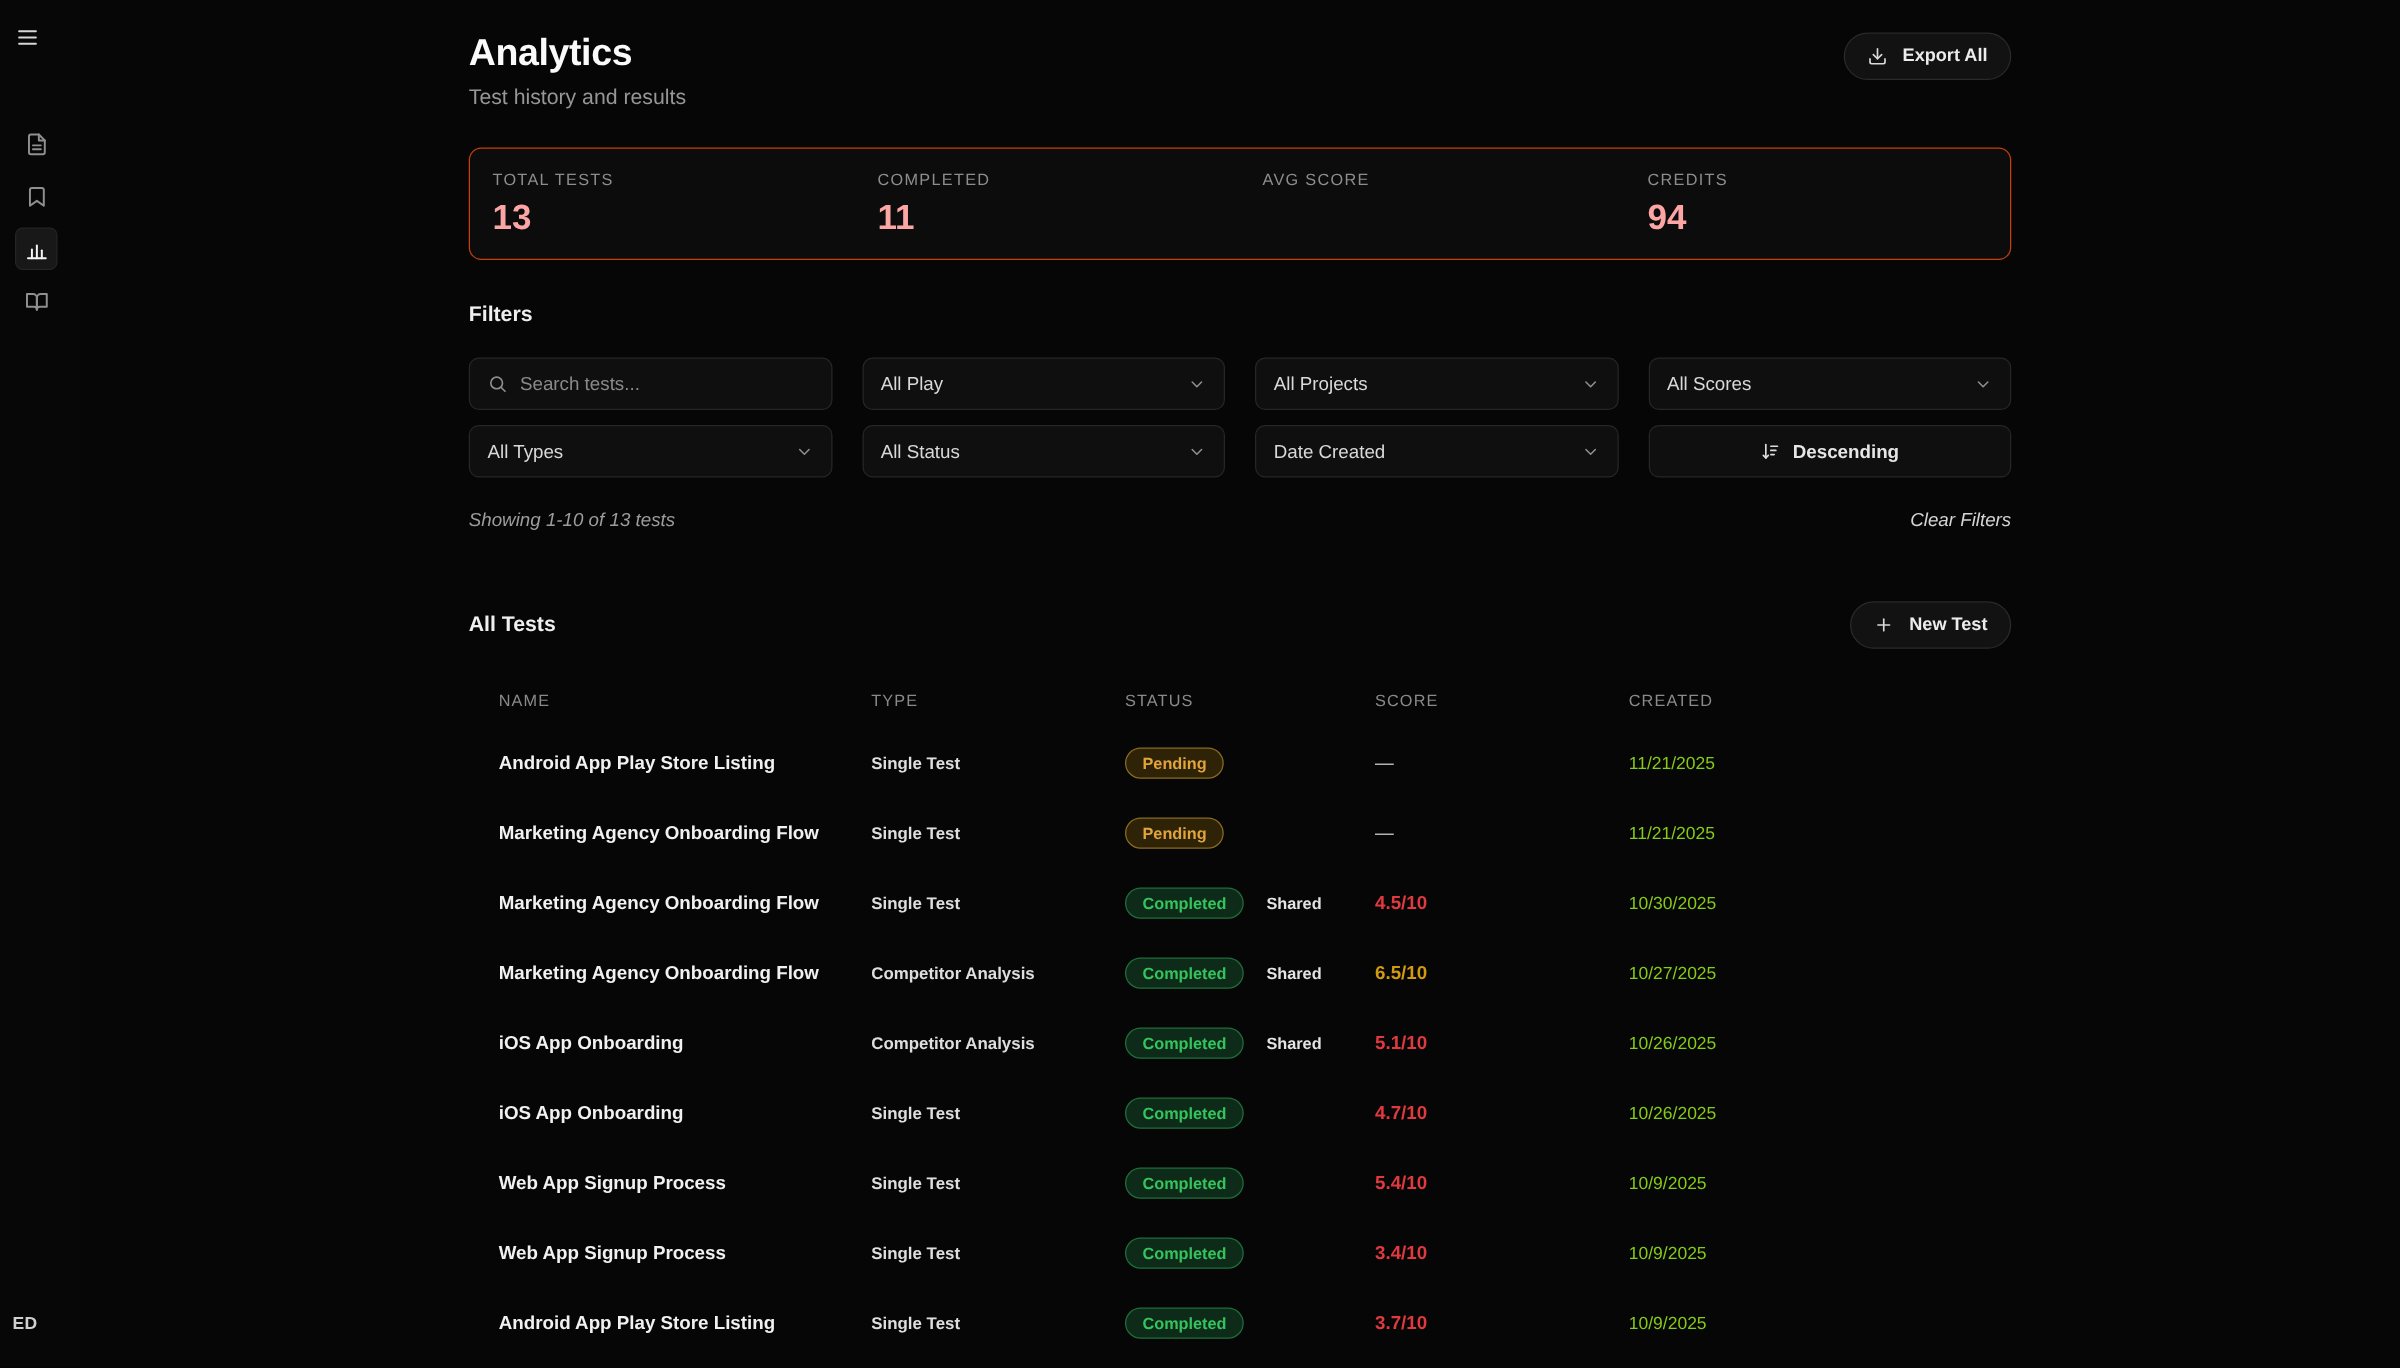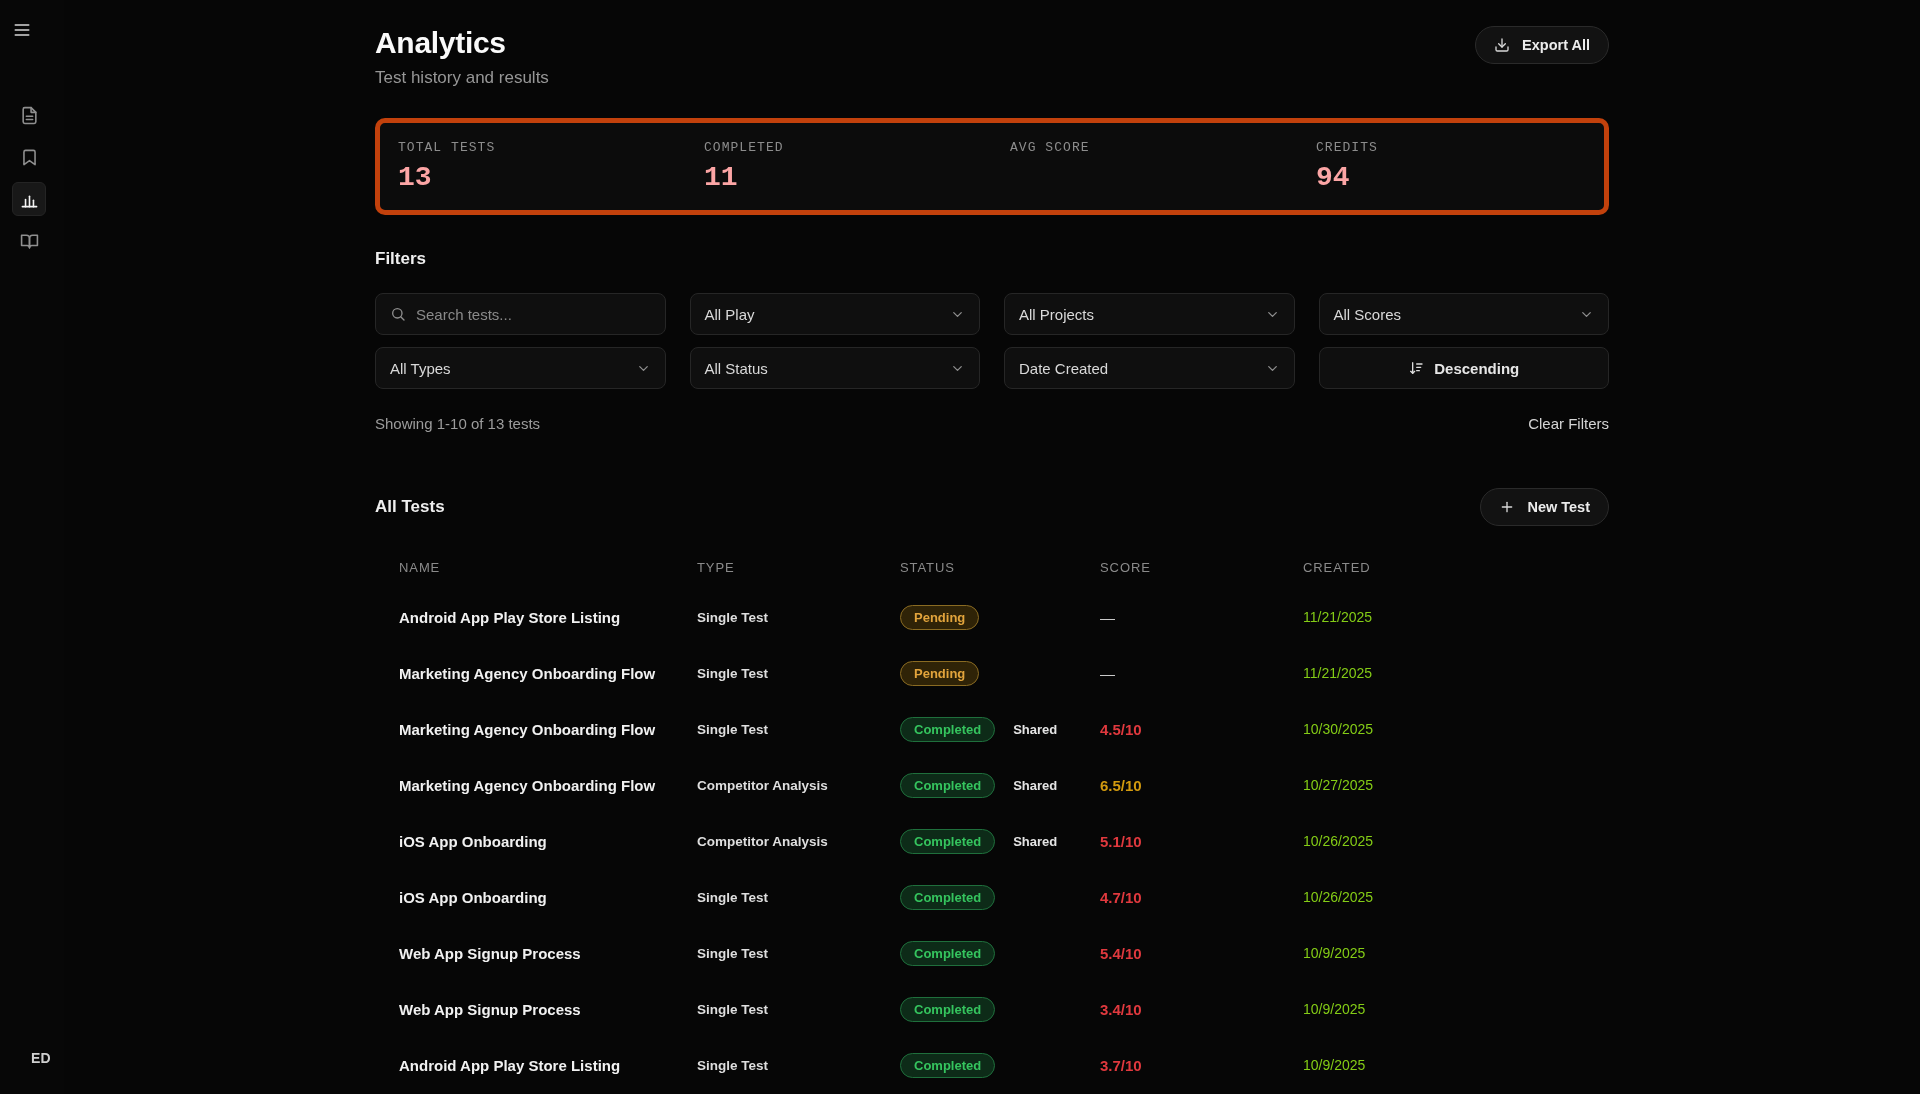--- a/index.html
+++ b/index.html
@@ -19,21 +19,21 @@
     padding: 20px 0 18px 12px; position: relative;
   }
   .menu-btn { color: #d6d6d6; cursor: pointer; margin-bottom: 58px; }
   .nav-item {
     width: 34px; height: 34px; margin-bottom: 8px; border-radius: 6px;
     display: flex; align-items: center; justify-content: center;
     color: #8f8f8f; cursor: pointer;
   }
   .nav-item.active { color: #f5f5f5; background: #181818; border: 1px solid #242424; }
   .sidebar-avatar {
-    position: absolute; bottom: 28px; left: 31px;
+    position: absolute; bottom: 28px; left: 10px;
     font-size: 14px; font-weight: 700; color: #cfcfcf; letter-spacing: .02em;
   }
   svg { display: block; }
 
   
   .main { flex: 1; height: 100%; padding-top: 26px; overflow: hidden; }
   .container { width: 1234px; margin: 0 auto; }
 
   .page-header { display: flex; justify-content: space-between; align-items: flex-start; margin-bottom: 30px; }
   .page-title { font-size: 30px; font-weight: 700; color: #fafafa; letter-spacing: -0.01em; }
@@ -42,23 +42,23 @@
   .btn {
     display: inline-flex; align-items: center; gap: 12px;
     background: #121212; border: 1px solid #2a2a2a; border-radius: 19px;
     color: #ececec; font-size: 14.5px; font-weight: 600;
     padding: 10px 18px; cursor: pointer; font-family: inherit;
   }
   .btn .ic { color: #d9d9d9; }
 
   
   .stats-card {
-    background: #0c0c0c; border: 5px solid #c2410c; border-radius: 10px;
+    background: #0c0c0c; border: 1px solid #c2410c; border-radius: 10px;
     display: grid; grid-template-columns: repeat(4, 1fr);
-    padding: 17px 0; margin-bottom: 34px; font-family: Liberation Mono, monospace;
+    padding: 17px 0; margin-bottom: 34px;
   }
   .stat { padding: 0 18px; }
   .stat-label { font-size: 13px; font-weight: 500; color: #8d8d8d; letter-spacing: .08em; text-transform: uppercase; }
   .stat-value { font-size: 28px; font-weight: 700; color: #fca5a5; margin-top: 7px; }
 
   
   .section-title { font-size: 17px; font-weight: 700; color: #efefef; }
   .filters-title { margin: 6px 0 24px; }
   .filter-grid {
     display: grid; grid-template-columns: repeat(4, 1fr); gap: 12px 24px;
@@ -69,21 +69,21 @@
     color: #d9d9d9; font-size: 15px;
   }
   .control .chev { margin-left: auto; color: #8f8f8f; }
   .search-box { cursor: text; gap: 10px; justify-content: center; }
   .search-box input {
     background: transparent; border: none; outline: none; color: #e8e8e8;
     font-size: 15px; font-family: inherit; width: 100%;
   }
   .search-box input::placeholder { color: #8a8a8a; }
   .sort-btn { justify-content: center; gap: 10px; font-weight: 600; color: #e6e6e6; }
-  .filters-meta { display: flex; justify-content: space-between; margin-top: 26px; }
+  .filters-meta { display: flex; justify-content: space-between; margin-top: 26px; font-style: italic; }
   .showing-text { font-size: 15px; color: #9c9c9c; }
   .clear-filters { font-size: 15px; color: #d4d4d4; cursor: pointer; }
 
   
   .tests-header { display: flex; justify-content: space-between; align-items: center; margin-top: 56px; }
   .table-head, .row {
     display: flex; align-items: center; padding-left: 24px; padding-right: 8px;
   }
   .table-head { margin-top: 34px; padding-bottom: 14px; }
   .th { font-size: 13px; font-weight: 500; color: #8a8a8a; letter-spacing: .07em; text-transform: uppercase; }

